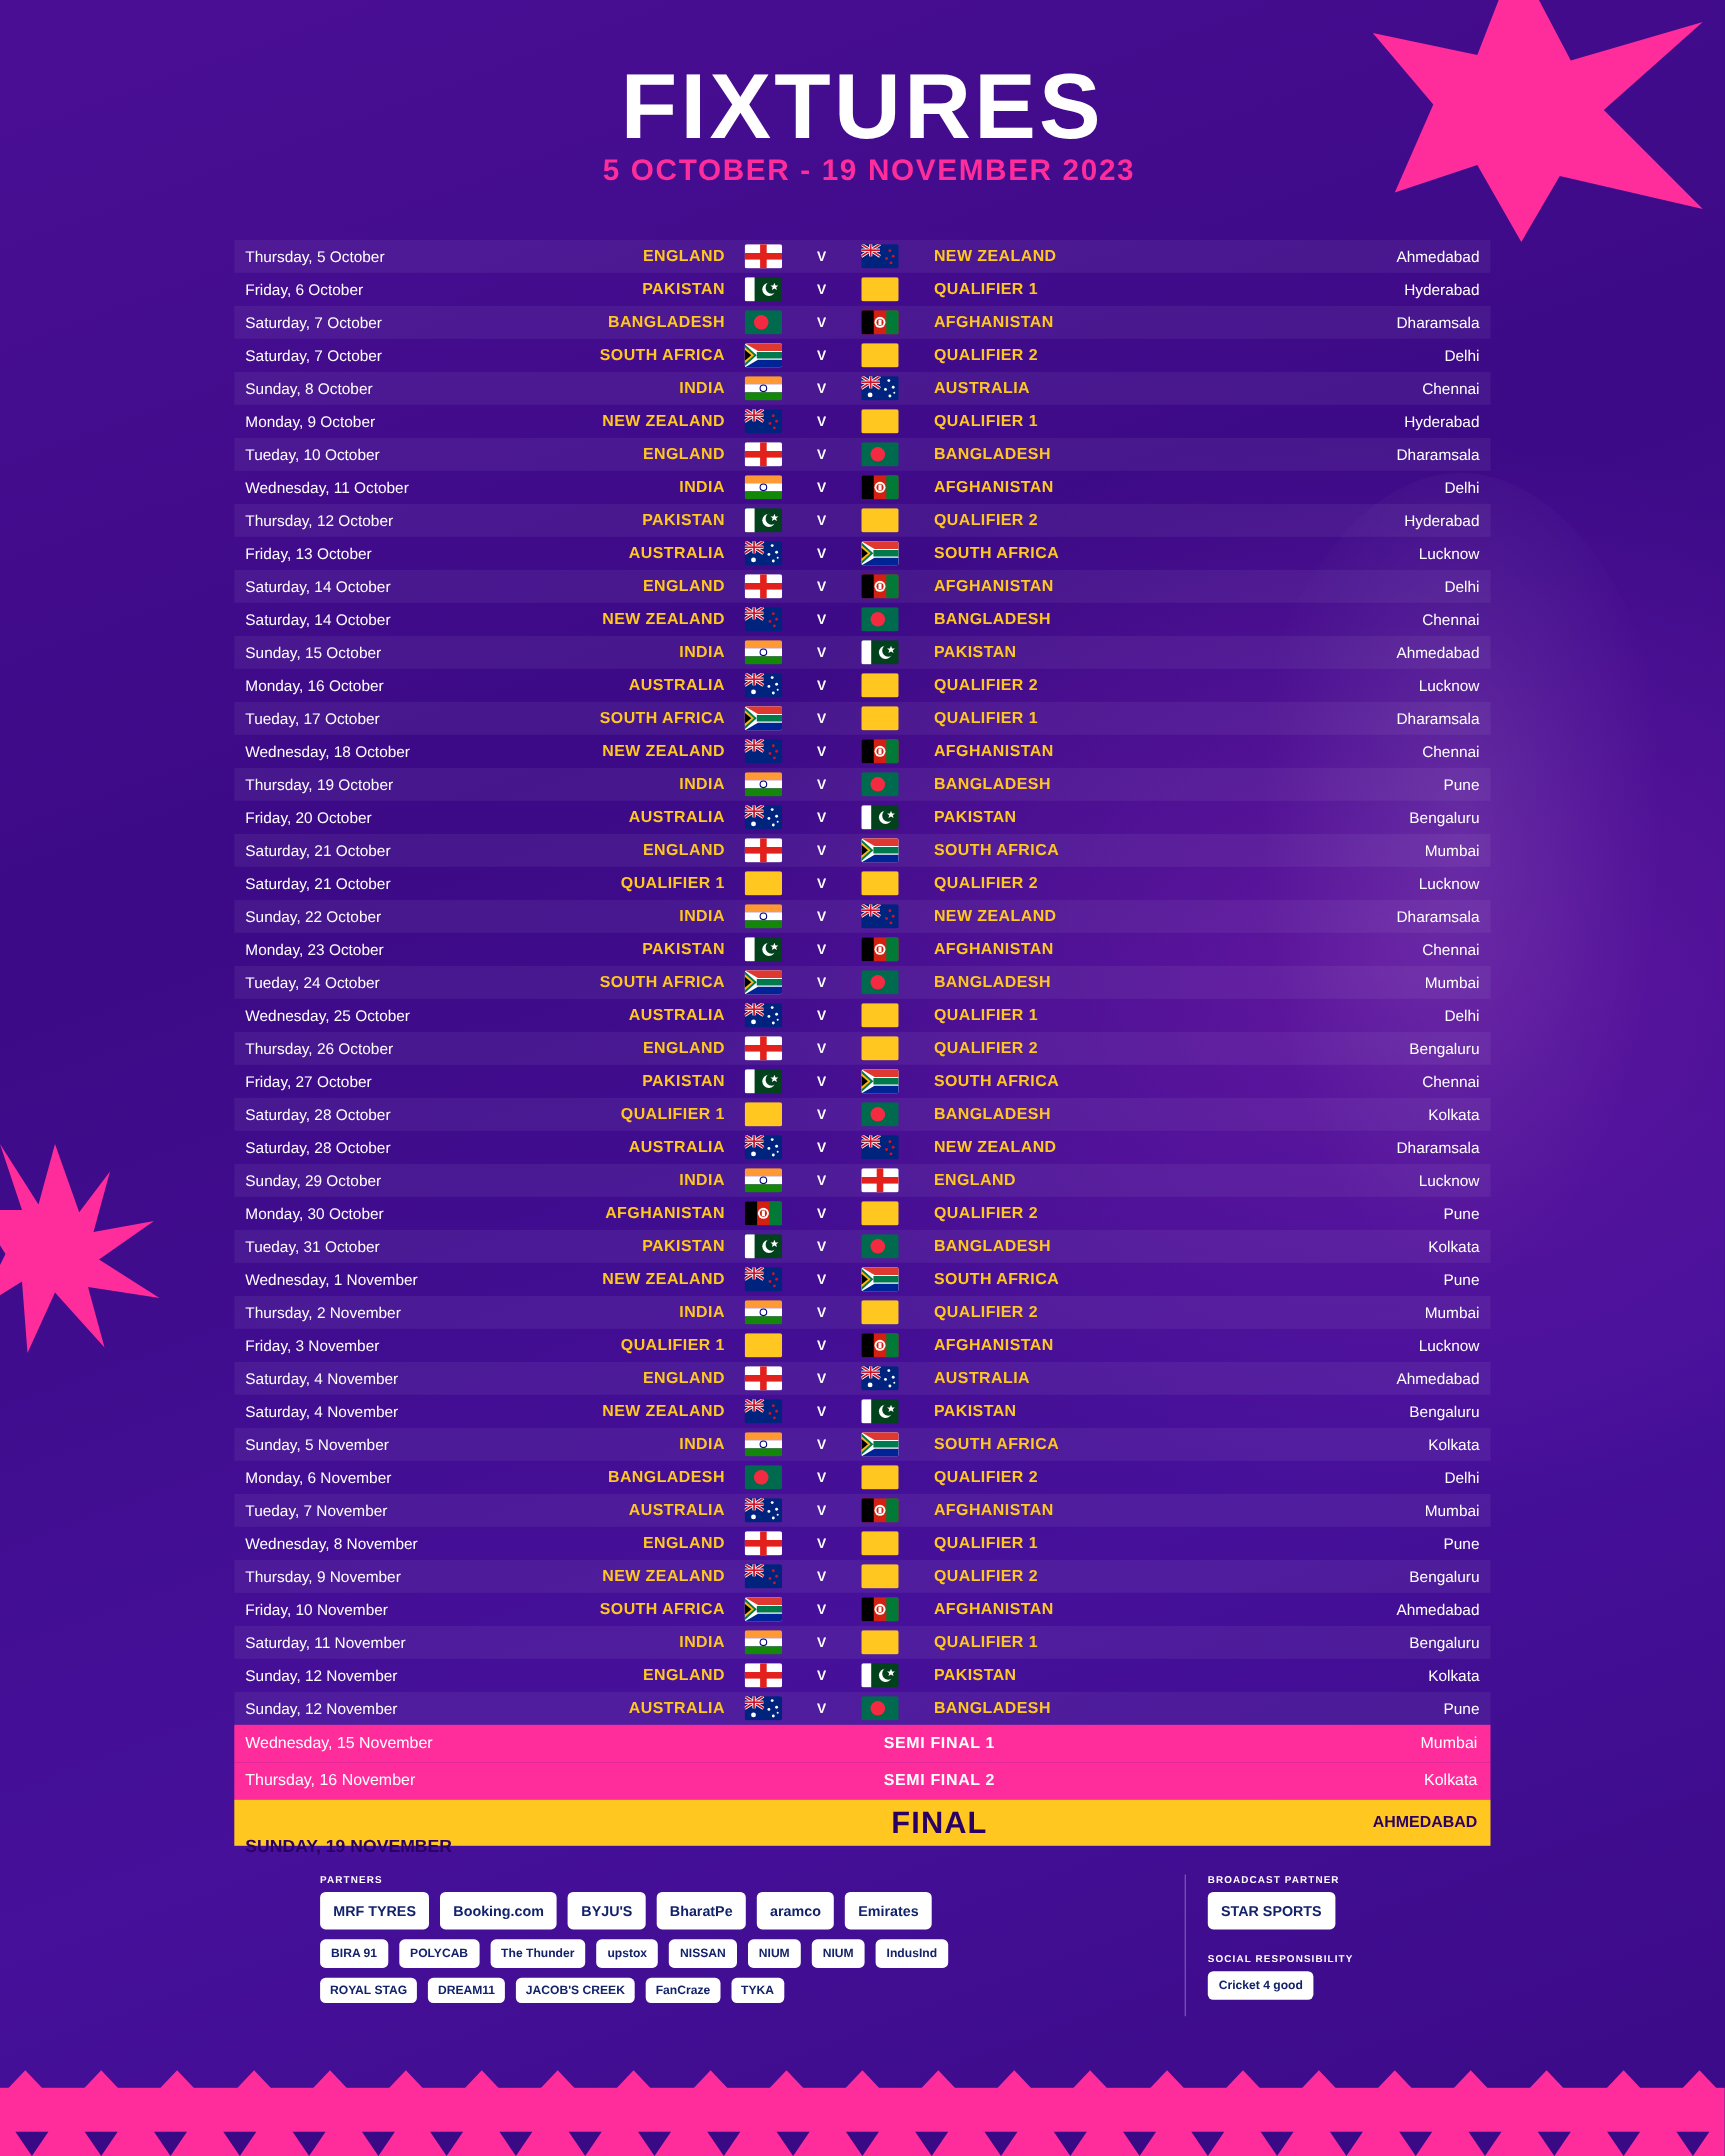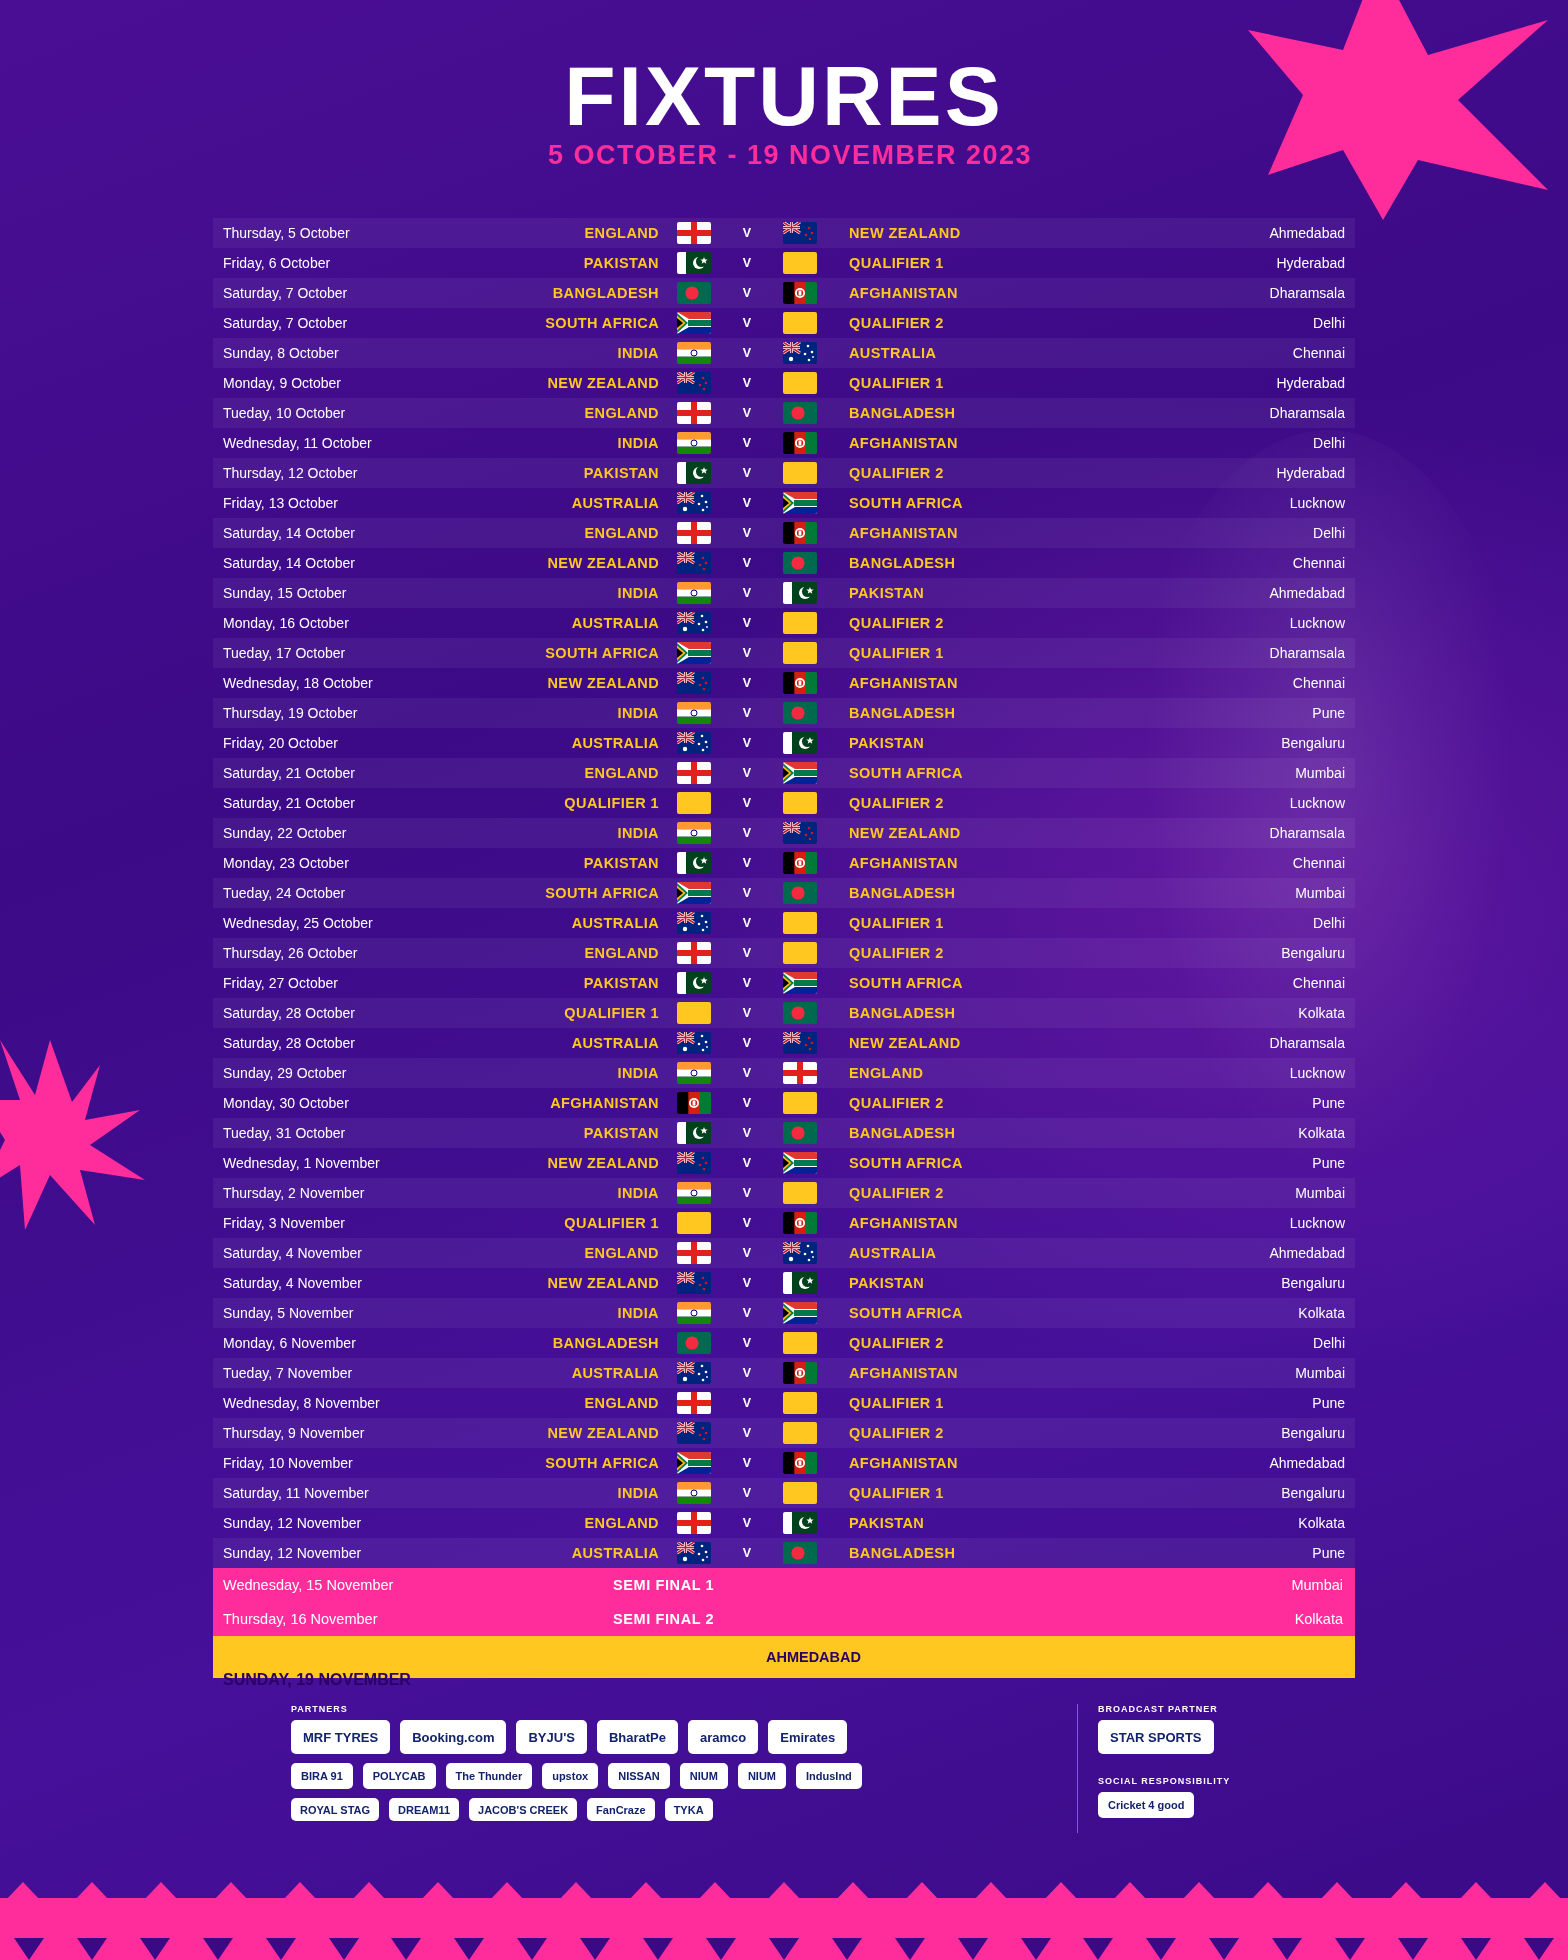--- a/index.html
+++ b/index.html
@@ -97,21 +97,21 @@
 
   
   .krow {
     display: flex; align-items: center; height: 34px;
     font-size: 14.5px; font-weight: bold;
   }
   .krow.semi { background: #ff2d9b; color: #fff; }
   .krow.final { background: #ffc720; color: #2b0063; height: 42px; }
   .krow .k-date { width: 400px; padding-left: 10px; font-weight: normal; }
   .krow.final .k-date { font-weight: bold; font-size: 16px; margin-top: 45px; }
-  .krow .k-label { flex: 1; letter-spacing: .6px; }
+  .krow .k-label { flex: 1; text-align: center; letter-spacing: .6px; }
   .krow.final .k-label { font-size: 28px; font-weight: bold; letter-spacing: 1px; }
   .krow .k-venue { width: 260px; text-align: right; padding-right: 12px; font-weight: normal; }
   .krow.final .k-venue { font-weight: bold; }
 
   
   .sponsors {
     position: relative; z-index: 3;
     width: 1142px; margin: 26px auto 0;
     display: flex; gap: 26px; justify-content: center; align-items: flex-start;
   }
@@ -1319,20 +1319,21 @@
         <div class="k-label">SEMI FINAL 1</div>
         <div class="k-venue">Mumbai</div>
       </div>
       <div class="krow semi">
         <div class="k-date">Thursday, 16 November</div>
         <div class="k-label">SEMI FINAL 2</div>
         <div class="k-venue">Kolkata</div>
       </div>
       <div class="krow final">
         <div class="k-date">SUNDAY, 19 NOVEMBER</div>
+        <div class="k-label">FINAL</div>
         <div class="k-venue">AHMEDABAD</div>
       </div>
     </div>
 </div>
 
 <div class="sponsors">
   <div class="sp-left">
     <div class="sp-caption">PARTNERS</div>
     <div class="sp-row" id="sp-row1">
         <div class="chip ">MRF TYRES</div>

